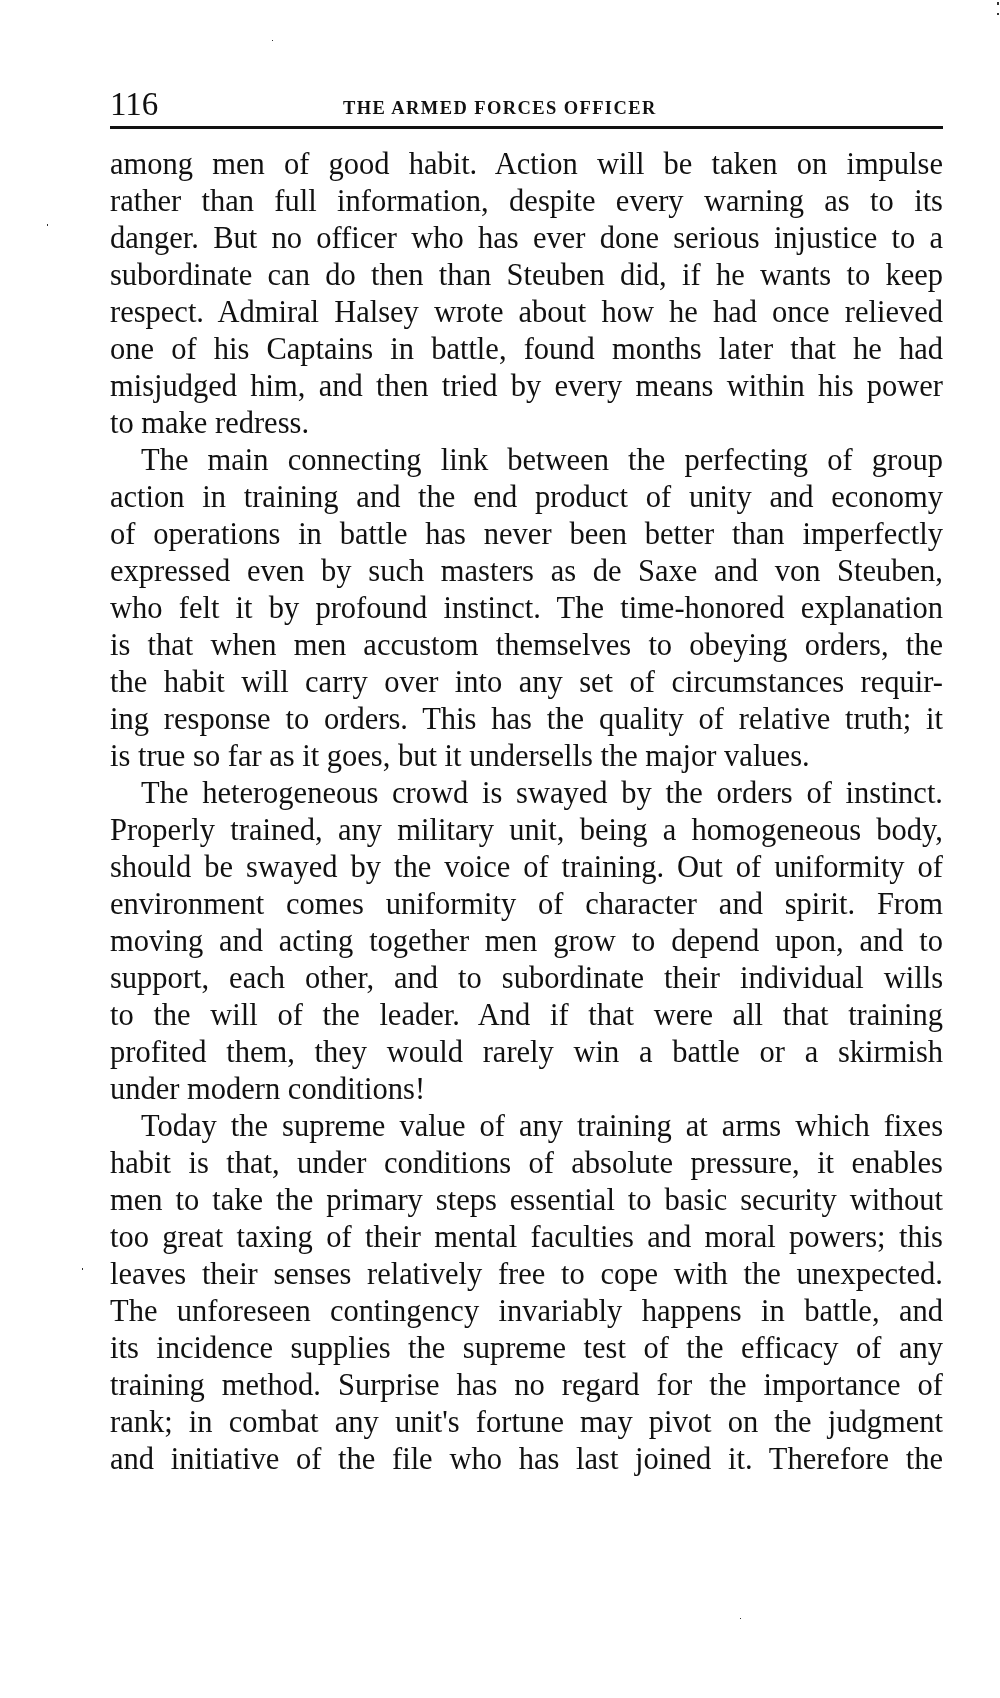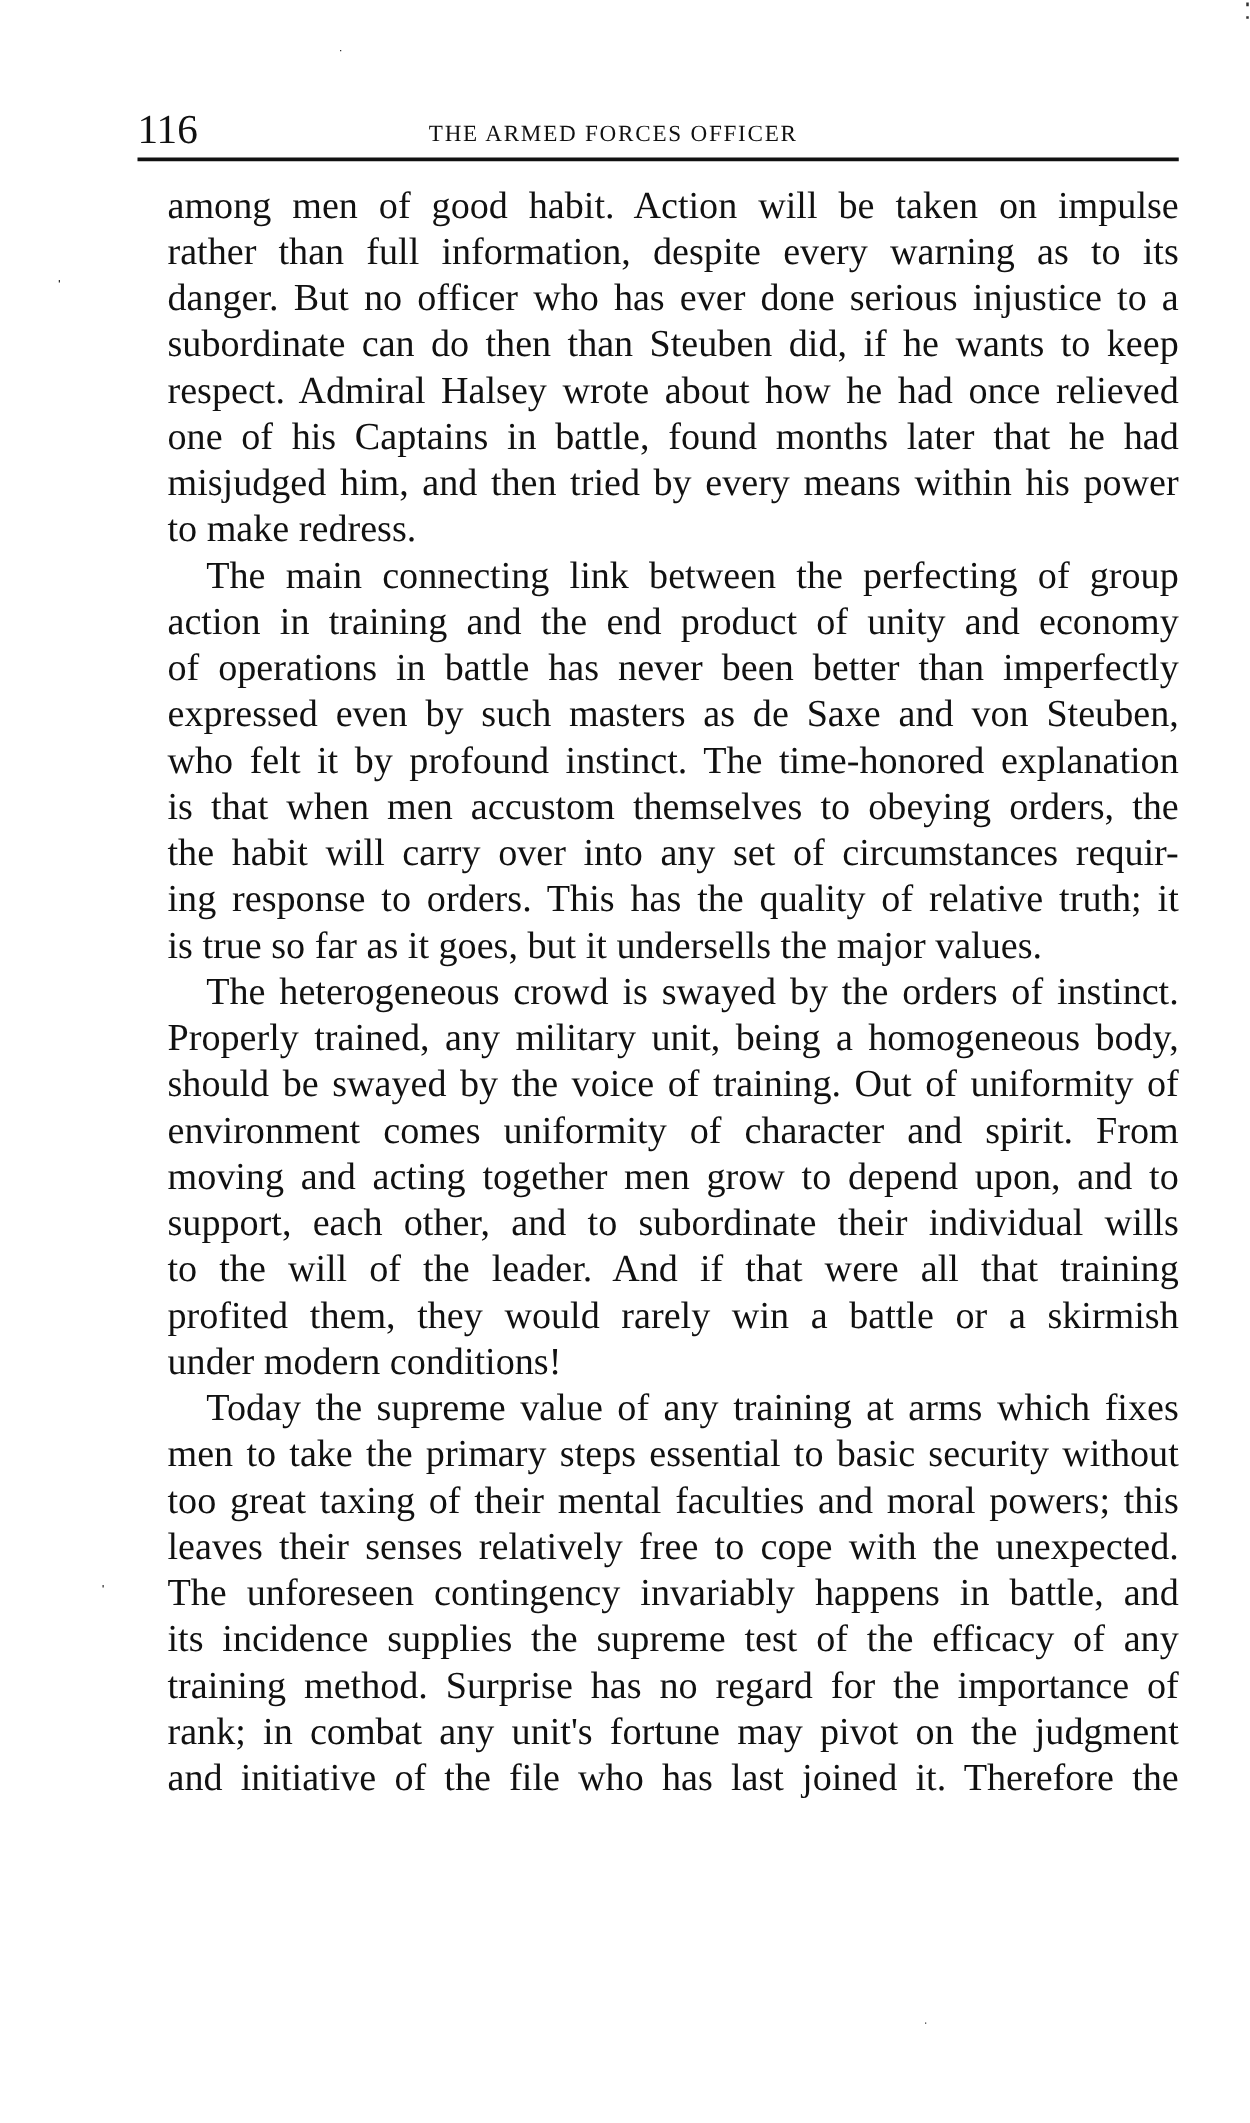--- a/index.html
+++ b/index.html
@@ -37,21 +37,21 @@
     line-height: 36px;
     letter-spacing: 0px;
   }
   .running-title {
     position: absolute;
     left: 233px;
     top: 10px;
     font-size: 18.5px;
     line-height: 24px;
     letter-spacing: 1.4px;
-    font-weight: normal;
+    font-weight: bold;
   }
   .head-rule {
     position: absolute;
     left: 110px;
     top: 126px;
     width: 833px;
     height: 3px;
     background: #111111;
   }
   .body-text {
@@ -62,21 +62,20 @@
   }
   .line {
     display: block;
     height: 37px;
     line-height: 37px;
     font-size: 30.5px;
     white-space: nowrap;
     text-align: justify;
     text-align-last: justify;
     overflow: visible;
-    margin-left: 24px;
   }
   .line.last {
     text-align: center;
     text-align-last: left;
   }
   .line.indent {
     padding-left: 31px;
   }
   .speck {
     position: absolute;
@@ -128,20 +127,21 @@
       <span class="line">environment comes uniformity of character and spirit. From</span>
       <span class="line">moving and acting together men grow to depend upon, and to</span>
       <span class="line">support, each other, and to subordinate their individual wills</span>
       <span class="line">to the will of the leader. And if that were all that training</span>
       <span class="line">profited them, they would rarely win a battle or a skirmish</span>
       <span class="line last">under modern conditions!</span>
     </div>
 
     <div>
       <span class="line indent">Today the supreme value of any training at arms which fixes</span>
+      <span class="line">habit is that, under conditions of absolute pressure, it enables</span>
       <span class="line">men to take the primary steps essential to basic security without</span>
       <span class="line">too great taxing of their mental faculties and moral powers; this</span>
       <span class="line">leaves their senses relatively free to cope with the unexpected.</span>
       <span class="line">The unforeseen contingency invariably happens in battle, and</span>
       <span class="line">its incidence supplies the supreme test of the efficacy of any</span>
       <span class="line">training method. Surprise has no regard for the importance of</span>
       <span class="line">rank; in combat any unit's fortune may pivot on the judgment</span>
       <span class="line">and initiative of the file who has last joined it. Therefore the</span>
     </div>
 

